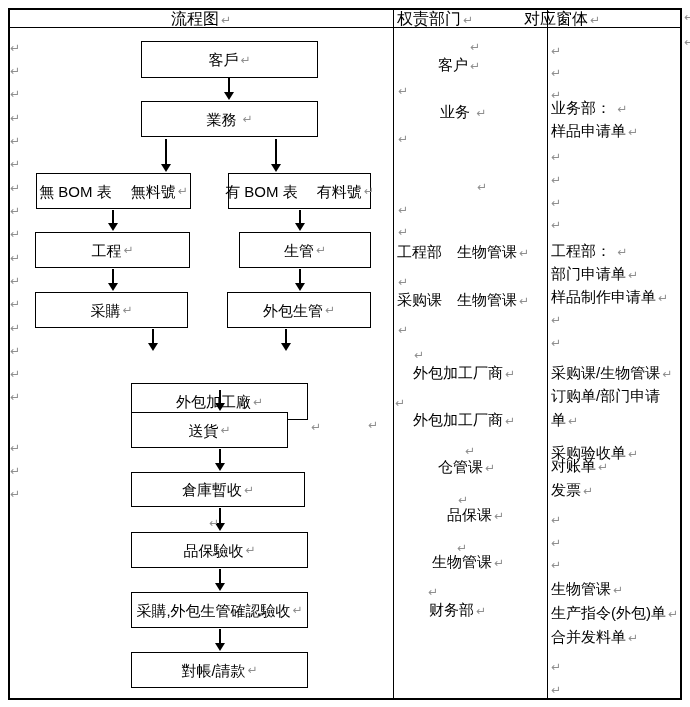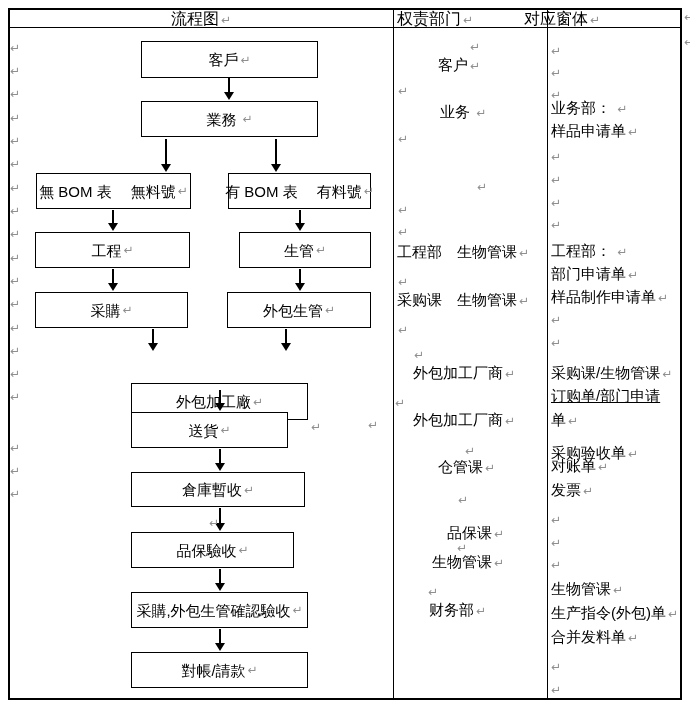--- a/index.html
+++ b/index.html
@@ -56,21 +56,21 @@
       <div class="flow-box" style="left: 141px; top: 101px; width: 177px; height: 36px;"><span class="">業務 </span><span class="mark">↵</span></div>
       <div class="flow-box" style="left: 36px; top: 173px; width: 155px; height: 36px;"><span class="">無 BOM 表　 無料號</span><span class="mark">↵</span></div>
       <div class="flow-box" style="left: 228px; top: 173px; width: 143px; height: 36px;"><span class="">有 BOM 表　 有料號</span><span class="mark">↵</span></div>
       <div class="flow-box" style="left: 35px; top: 232px; width: 155px; height: 36px;"><span class="">工程</span><span class="mark">↵</span></div>
       <div class="flow-box" style="left: 239px; top: 232px; width: 132px; height: 36px;"><span class="">生管</span><span class="mark">↵</span></div>
       <div class="flow-box" style="left: 35px; top: 292px; width: 153px; height: 36px;"><span class="">采購</span><span class="mark">↵</span></div>
       <div class="flow-box" style="left: 227px; top: 292px; width: 144px; height: 36px;"><span class="">外包生管</span><span class="mark">↵</span></div>
       <div class="flow-box" style="left: 131px; top: 352px; width: 177px; height: 37px; margin-top: 31px;"><span class="">外包加工廠</span><span class="mark">↵</span></div>
       <div class="flow-box" style="left: 131px; top: 412px; width: 157px; height: 36px;"><span class="">送貨</span><span class="mark">↵</span></div>
       <div class="flow-box" style="left: 131px; top: 472px; width: 174px; height: 35px;"><span class="">倉庫暫收</span><span class="mark">↵</span></div>
-      <div class="flow-box" style="left: 131px; top: 532px; width: 163px; height: 36px; text-align: right;"><span class="">品保驗收</span><span class="mark">↵</span></div>
+      <div class="flow-box" style="left: 131px; top: 532px; width: 177px; height: 36px; text-align: right;"><span class="">品保驗收</span><span class="mark">↵</span></div>
       <div class="flow-box" style="left: 131px; top: 592px; width: 177px; height: 36px;"><span class="">采購,外包生管確認驗收</span><span class="mark">↵</span></div>
       <div class="flow-box" style="left: 131px; top: 652px; width: 177px; height: 36px;"><span class="">對帳/請款</span><span class="mark">↵</span></div>
       <div class="shaft" style="left: 228px; top: 78px; height: 15px;"></div>
       <div class="ahead" style="left: 224px; top: 92px;"></div>
       <div class="shaft" style="left: 165px; top: 139px; height: 26px;"></div>
       <div class="ahead" style="left: 161px; top: 164px;"></div>
       <div class="shaft" style="left: 275px; top: 139px; height: 26px;"></div>
       <div class="ahead" style="left: 271px; top: 164px;"></div>
       <div class="shaft" style="left: 112px; top: 210px; height: 14px;"></div>
       <div class="ahead" style="left: 108px; top: 223px;"></div>
@@ -118,21 +118,21 @@
       <span class="mmark" style="left: 209px; top: 517px;">↵</span>
     </div>
   <div id="dept-layer">
       <div class="text-line" style="left: 438px; top: 56px;"><span class="">客户</span><span class="mark">↵</span></div>
       <div class="text-line" style="left: 440px; top: 103px;"><span class="">业务 </span><span class="mark">↵</span></div>
       <div class="text-line" style="left: 397px; top: 243px;"><span class="">工程部　生物管课</span><span class="mark">↵</span></div>
       <div class="text-line" style="left: 397px; top: 291px;"><span class="">采购课　生物管课</span><span class="mark">↵</span></div>
       <div class="text-line" style="left: 413px; top: 364px;"><span class="">外包加工厂商</span><span class="mark">↵</span></div>
       <div class="text-line" style="left: 413px; top: 411px;"><span class="">外包加工厂商</span><span class="mark">↵</span></div>
       <div class="text-line" style="left: 438px; top: 458px;"><span class="">仓管课</span><span class="mark">↵</span></div>
-      <div class="text-line" style="left: 447px; top: 524px; text-align: right;"><span class="">品保课</span><span class="mark">↵</span></div>
+      <div class="text-line" style="left: 447px; top: 506px; text-align: right;"><span class="">品保课</span><span class="mark">↵</span></div>
       <div class="text-line" style="left: 432px; top: 553px;"><span class="">生物管课</span><span class="mark">↵</span></div>
       <div class="text-line" style="left: 429px; top: 601px;"><span class="">财务部</span><span class="mark">↵</span></div>
       <span class="mmark" style="left: 470px; top: 41px;">↵</span>
       <span class="mmark" style="left: 398px; top: 85px;">↵</span>
       <span class="mmark" style="left: 398px; top: 133px;">↵</span>
       <span class="mmark" style="left: 477px; top: 181px;">↵</span>
       <span class="mmark" style="left: 398px; top: 204px;">↵</span>
       <span class="mmark" style="left: 398px; top: 226px;">↵</span>
       <span class="mmark" style="left: 398px; top: 276px;">↵</span>
       <span class="mmark" style="left: 398px; top: 324px;">↵</span>
@@ -143,21 +143,21 @@
       <span class="mmark" style="left: 457px; top: 542px;">↵</span>
       <span class="mmark" style="left: 428px; top: 586px;">↵</span>
     </div>
   <div id="forms-layer">
       <div class="text-line" style="left: 551px; top: 99px;"><span class="">业务部： </span><span class="mark">↵</span></div>
       <div class="text-line" style="left: 551px; top: 122px;"><span class="">样品申请单</span><span class="mark">↵</span></div>
       <div class="text-line" style="left: 551px; top: 242px;"><span class="">工程部： </span><span class="mark">↵</span></div>
       <div class="text-line" style="left: 551px; top: 265px;"><span class="">部门申请单</span><span class="mark">↵</span></div>
       <div class="text-line" style="left: 551px; top: 288px;"><span class="">样品制作申请单</span><span class="mark">↵</span></div>
       <div class="text-line" style="left: 551px; top: 364px;"><span class="">采购课/生物管课</span><span class="mark">↵</span></div>
-      <div class="text-line" style="left: 551px; top: 387px; text-decoration: underline;"><span class="">订购单/部门申请</span></div>
+      <div class="text-line" style="left: 551px; top: 387px;"><span class="">订购单/部门申请</span></div>
       <div class="text-line" style="left: 551px; top: 411px;"><span class="">单</span><span class="mark">↵</span></div>
       <div class="text-line" style="left: 551px; top: 434px; margin-top: 10px;"><span class="">采购验收单</span><span class="mark">↵</span></div>
       <div class="text-line" style="left: 551px; top: 457px;"><span class="">对账单</span><span class="mark">↵</span></div>
       <div class="text-line" style="left: 551px; top: 481px;"><span class="">发票</span><span class="mark">↵</span></div>
       <div class="text-line" style="left: 551px; top: 580px;"><span class="">生物管课</span><span class="mark">↵</span></div>
       <div class="text-line" style="left: 551px; top: 604px;"><span class="">生产指令(外包)单</span><span class="mark">↵</span></div>
       <div class="text-line" style="left: 551px; top: 628px;"><span class="">合并发料单</span><span class="mark">↵</span></div>
       <span class="mmark" style="left: 551px; top: 45px;">↵</span>
       <span class="mmark" style="left: 551px; top: 67px;">↵</span>
       <span class="mmark" style="left: 551px; top: 89px;">↵</span>

